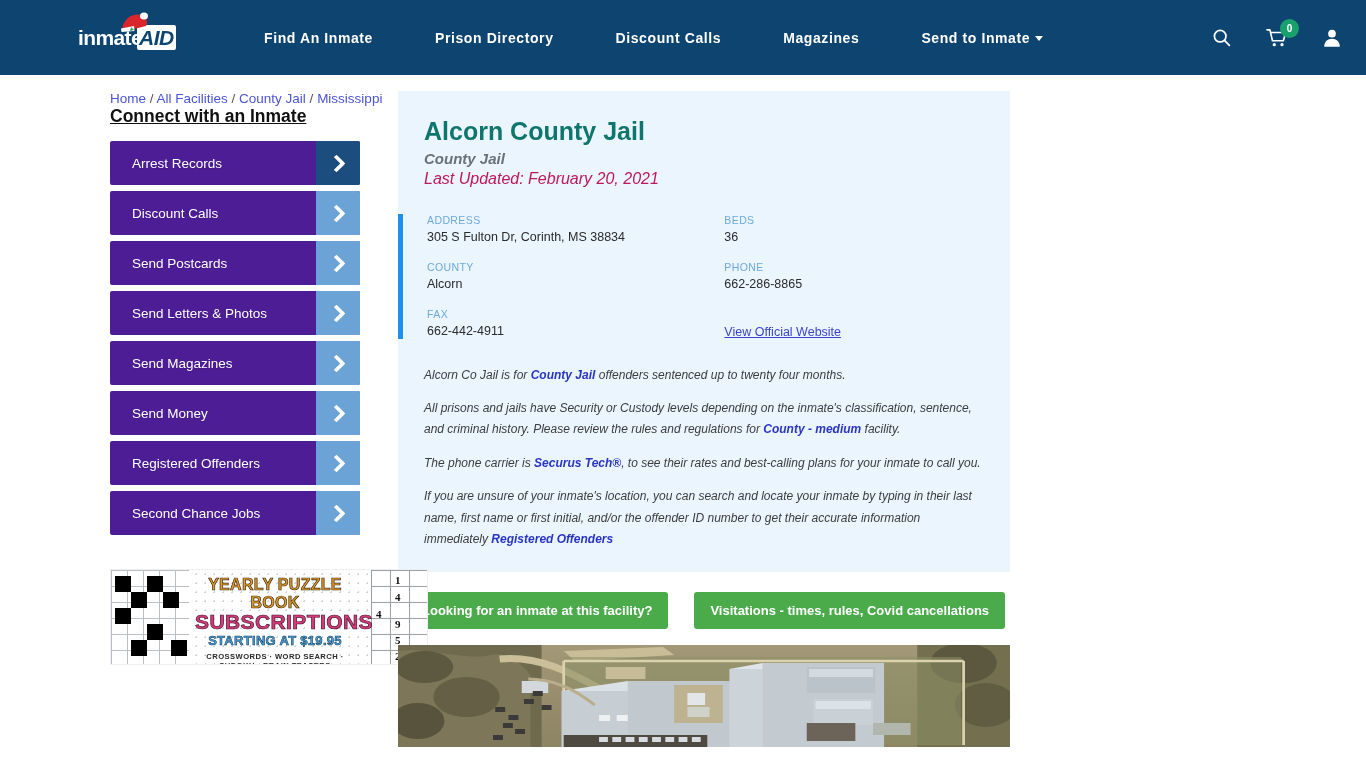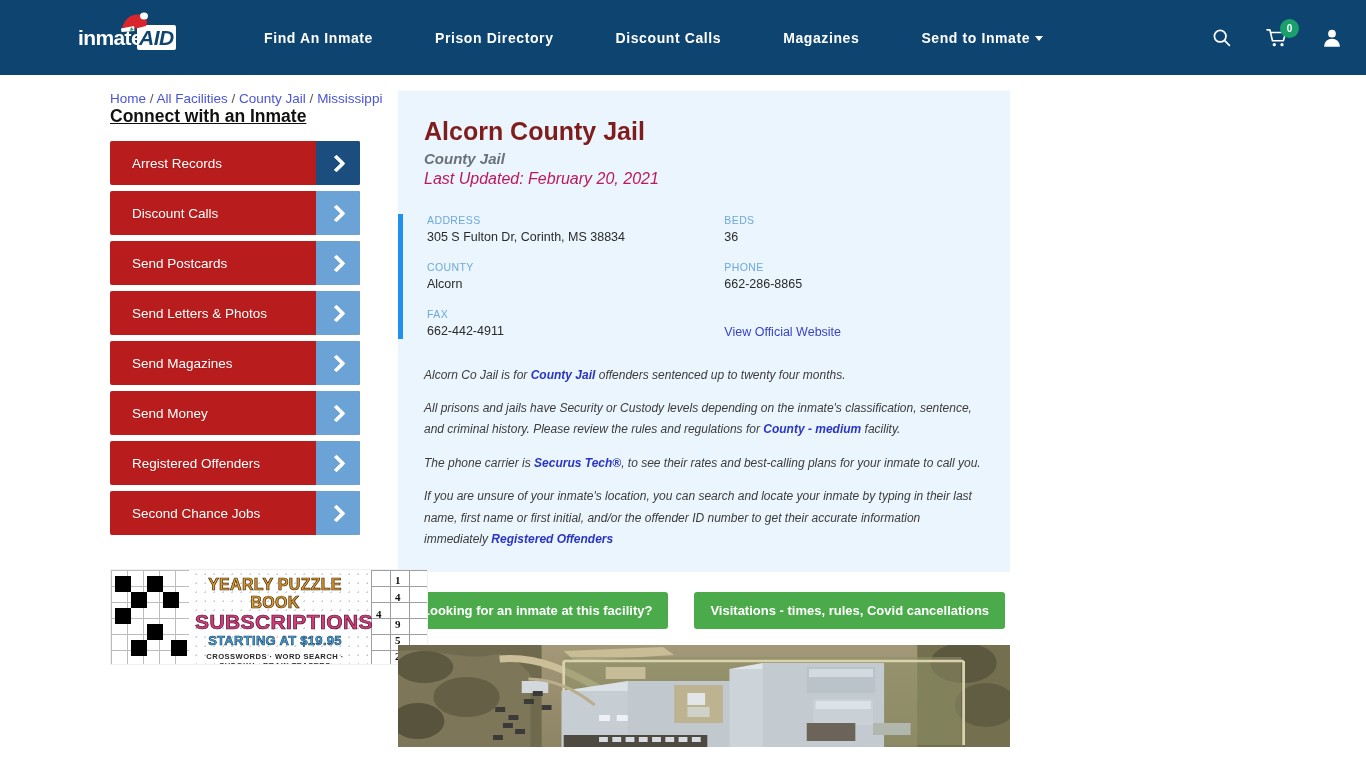--- a/index.html
+++ b/index.html
@@ -125,21 +125,21 @@
     font-weight:bold;
     color:#111;
     text-decoration:underline;
     margin-bottom:14px;
   }
 
   .side-btn {
     display:flex;
     align-items:stretch;
     height:44px;
-    background:#b91c1c;
+    background:#4c1d95;
     margin-bottom:6px;
     cursor:pointer;
     border-radius:2px;
     overflow:hidden;
   }
   .side-btn-label {
     flex:1 1 auto;
     display:flex;
     align-items:center;
     padding-left:22px;
@@ -219,21 +219,21 @@
 
   
   .card {
     background:#eaf5fd;
     padding:26px 0 22px 0;
   }
   .card-head { padding:0 26px; }
   .fac-name {
     font-size:25px;
     font-weight:bold;
-    color:#7f1d1d;
+    color:#0f766e;
     line-height:1.15;
   }
   .fac-type {
     font-size:15px;
     font-weight:bold;
     font-style:italic;
     color:#6a7178;
     margin-top:4px;
   }
   .fac-updated {
@@ -268,20 +268,21 @@
     letter-spacing:.4px;
     margin-bottom:4px;
   }
   .field-value {
     font-size:12.5px;
     color:#2b2b2b;
   }
   .field-link {
     font-size:12.5px;
     color:#3b44c8;
+    text-decoration:underline;
     cursor:pointer;
   }
 
   .desc { padding:0 26px; margin-top:26px; }
   .desc p {
     font-size:12px;
     font-style:italic;
     color:#3c3c3c;
     line-height:1.78;
     margin-bottom:12px;

